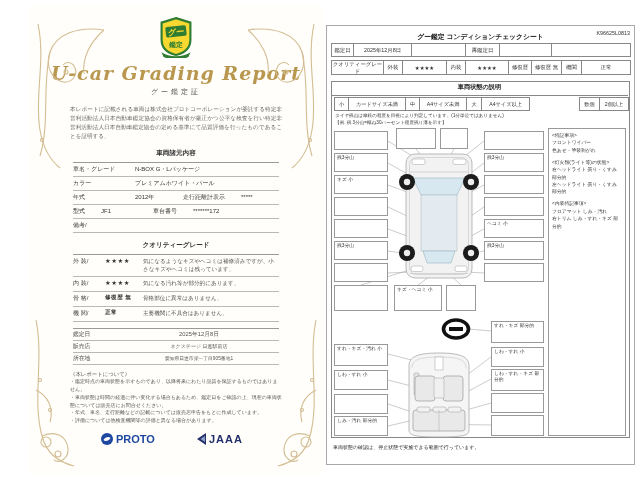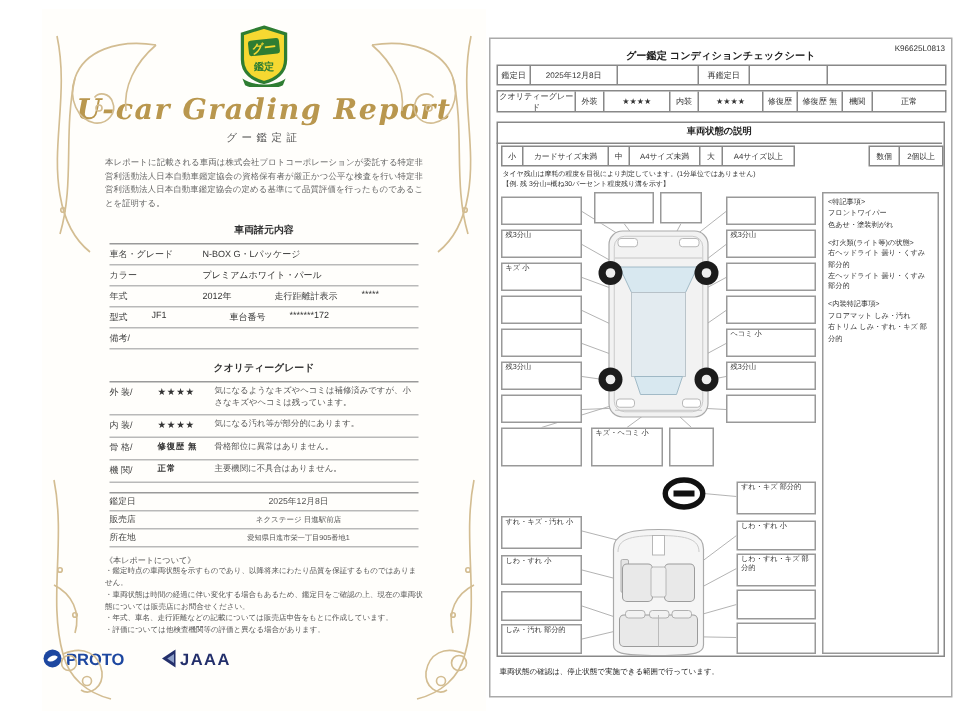--- a/index.html
+++ b/index.html
@@ -19,21 +19,21 @@
   .trow .lab{width:62px;color:#444;}
   .trow .lab2{width:58px;color:#444;}
   .grow{display:flex;align-items:flex-start;padding:2.5px 0;border-bottom:1px solid #b9b9b9;font-size:5.6px;}
   .grow .glab{width:32px;font-size:6px;color:#444;}
   .grow .gval{width:38px;font-weight:bold;font-size:6.4px;letter-spacing:.5px;}
   .grow .gdesc{flex:1;line-height:1.45;color:#555;}
   .irow{display:flex;align-items:center;min-height:11px;border-bottom:1px solid #b9b9b9;font-size:5.8px;}
   .irow .ilab{width:46px;color:#444;}
   .irow .ival{flex:1;text-align:center;color:#555;}
   .notes{width:212px;margin:5px auto 0;font-size:5px;line-height:1.55;color:#555;}
-  .logos{display:flex;align-items:center;gap:17px;margin-top:7px;}
+  .logos{display:flex;justify-content:center;align-items:center;gap:34px;margin-top:7px;}
   
   .doc-right{position:absolute;left:326px;top:25px;width:307px;height:438px;background:#fff;
              border:1px solid #aaa;}
   .sh-title{position:absolute;left:0;top:6px;width:100%;text-align:center;font-size:6.8px;font-weight:bold;color:#222;}
   .sh-id{position:absolute;right:4px;top:4px;font-size:5.4px;color:#333;}
   .shtbl{position:absolute;left:4px;display:flex;border:1px solid #888;box-sizing:border-box;}
   .shtbl .c{border-right:1px solid #888;box-sizing:border-box;display:flex;align-items:center;
             justify-content:center;font-size:5.4px;height:100%;text-align:center;}
   .shtbl .c:last-child{border-right:none;}
   .bigbox{position:absolute;left:4px;top:55px;width:299px;height:357px;border:1px solid #888;box-sizing:border-box;}

